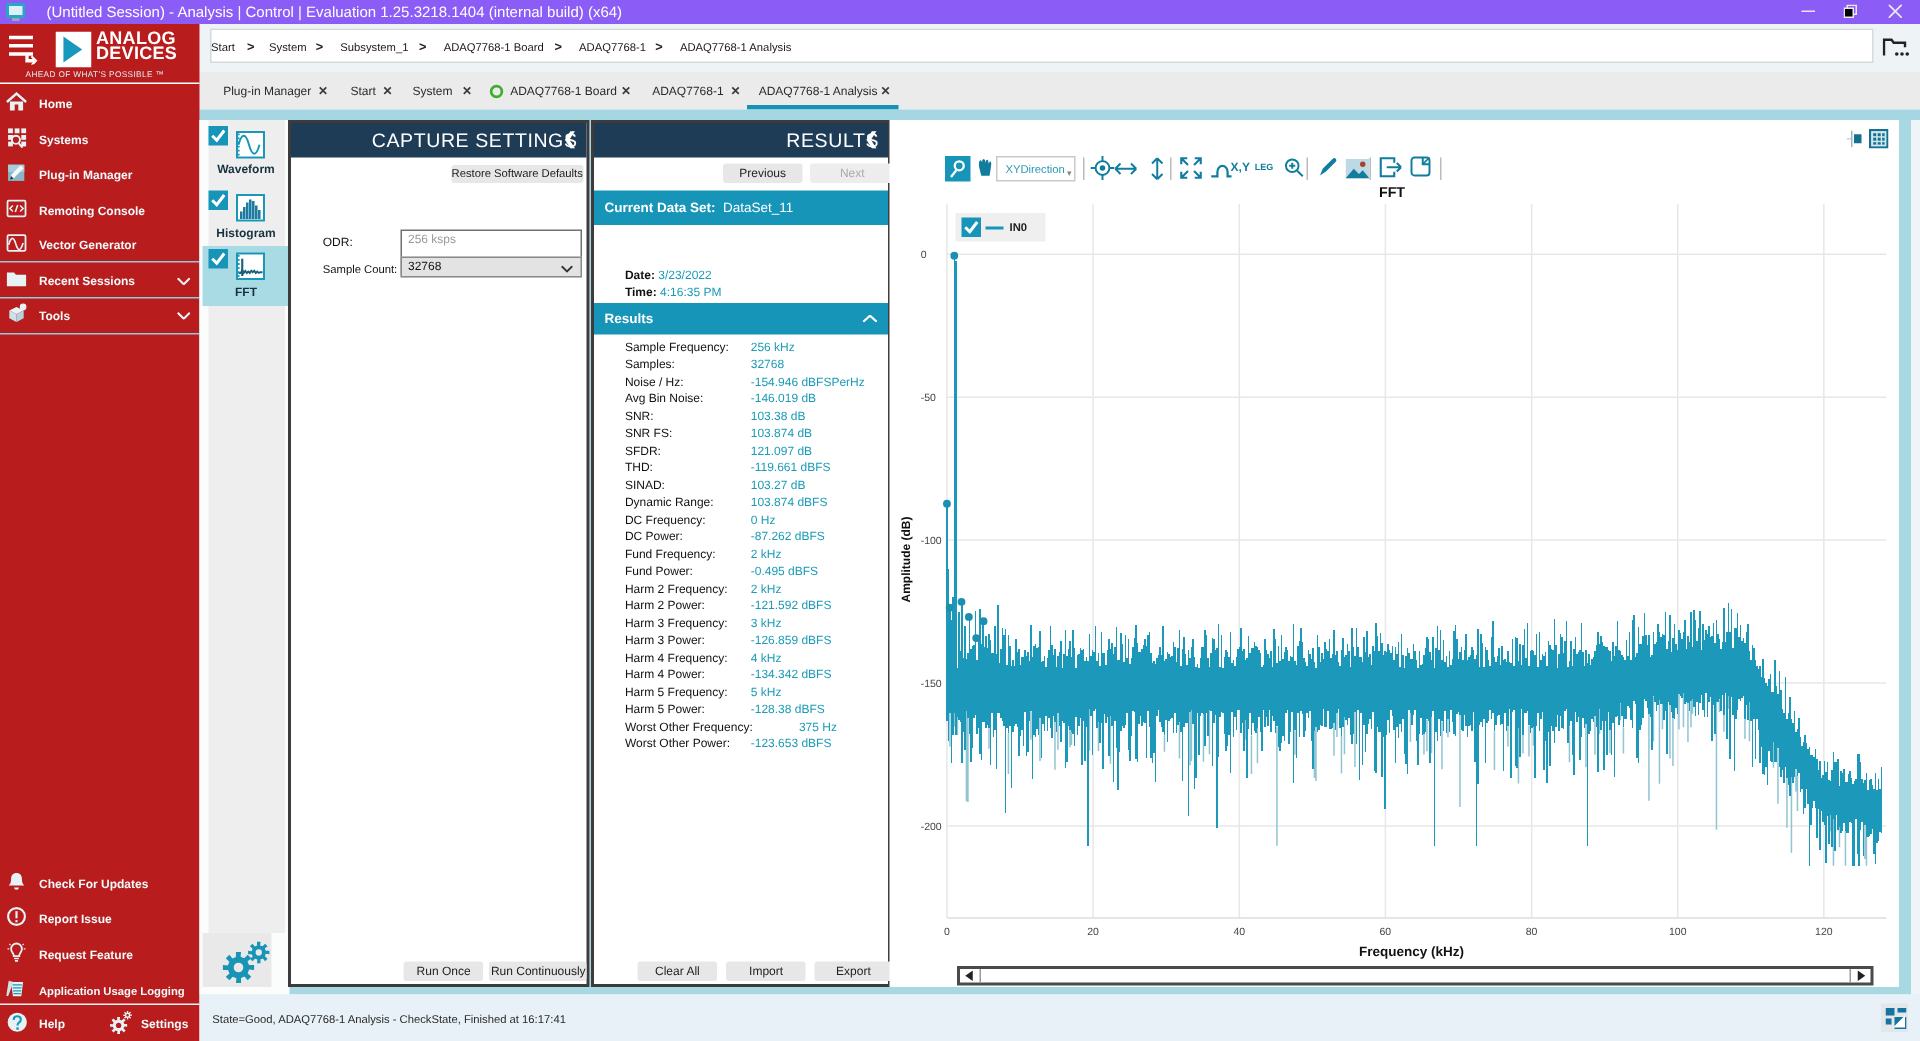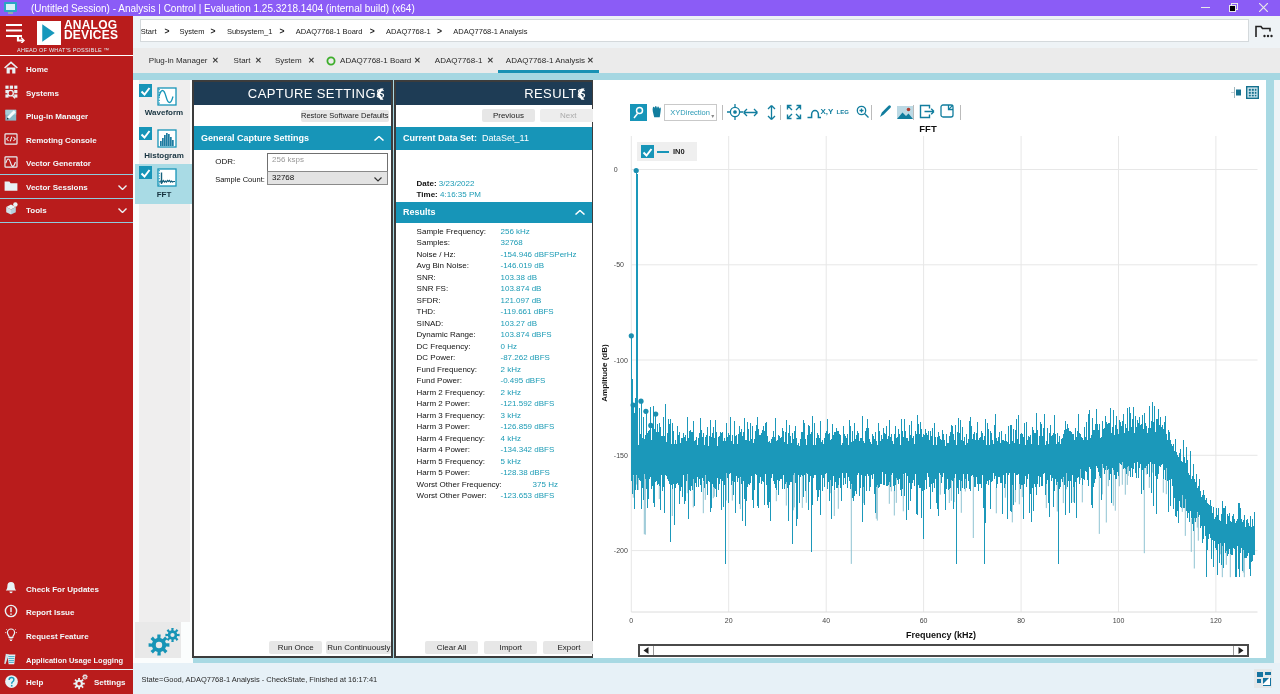--- a/index.html
+++ b/index.html
@@ -154,21 +154,21 @@
         <path d="M3.5 11.5c2-7 4-7 6-.5s4 5.5 6-1" stroke-width="1.4"></path>
       </svg>
       <span class="lb">Vector Generator</span>
     </div>
     <div class="sdiv" style="top:158px"></div>
     <div class="sdiv" style="top:182px"></div>
     <div class="mi" style="top:160.5px">
       <svg width="16" height="16" viewBox="0 0 20 20" fill="none" stroke="#e8f2f5" stroke-width="1.5">
         <path d="M2 16V4.5h6L9.5 6.5H18v9.5z" fill="#e8f2f5" stroke="none"></path>
       </svg>
-      <span class="lb">Vector Sessions</span>
+      <span class="lb">Recent Sessions</span>
       <svg class="chev" width="9" height="5" viewBox="0 0 9 5">
         <path d="M0.5 0.5L4.5 4.5 8.5 0.5" stroke="#eaf4f7" stroke-width="1.4" fill="none"></path>
       </svg>
     </div>
     <div class="mi" style="top:184px">
       <svg width="16" height="16" viewBox="0 0 20 20" fill="none" stroke="#e8f2f5" stroke-width="1.5">
         <path d="M4 7.5l6-3 6 3-6 3z" fill="#e8f2f5" stroke="none"></path>
         <path d="M4 7.5v6.5l6 3v-6.5z" fill="#cfe2e9" stroke="none"></path>
         <path d="M16 7.5v6.5l-6 3v-6.5z" fill="#b5d2dc" stroke="none"></path>
         <circle cx="15.5" cy="4.5" r="2.8" fill="#e8f2f5" stroke="none"></circle>
@@ -266,23 +266,20 @@
     </svg></div>
 <div class="ab slab" style="left:139px;top:189.8px;width:50px">FFT</div>
 <div class="ab" style="left:135px;top:622px;width:46px;height:36px;background:#e9e9e9"></div>
 <svg class="ab" style="left:146px;top:627px" width="36" height="30" viewBox="0 0 36 30">
     <path d="M23.4 16.3 L23.4 19.7 L20.1 19.4 L19.1 21.8 L21.5 24.1 L19.1 26.5 L17.0 24.0 L14.7 25.0 L14.7 28.4 L11.3 28.4 L11.6 25.1 L9.2 24.1 L6.9 26.5 L4.5 24.1 L7.0 22.0 L6.0 19.7 L2.6 19.7 L2.6 16.3 L5.9 16.6 L6.9 14.2 L4.5 11.9 L6.9 9.5 L9.0 12.0 L11.3 11.0 L11.3 7.6 L14.7 7.6 L14.4 10.9 L16.8 11.9 L19.1 9.5 L21.5 11.9 L19.0 14.0 L20.0 16.3Z M9.8 18.0 a3.2 3.2 0 1 0 6.4 0 a3.2 3.2 0 1 0 -6.4 0Z" fill="#1794b6" fill-rule="evenodd"></path>
     <path d="M33.6 6.8 L33.6 9.2 L31.2 8.9 L30.6 10.5 L32.4 12.2 L30.7 13.9 L29.2 12.0 L27.6 12.7 L27.7 15.1 L25.3 15.1 L25.6 12.7 L24.0 12.1 L22.3 13.9 L20.6 12.2 L22.5 10.7 L21.8 9.1 L19.4 9.2 L19.4 6.8 L21.8 7.1 L22.4 5.5 L20.6 3.8 L22.3 2.1 L23.8 4.0 L25.4 3.3 L25.3 0.9 L27.7 0.9 L27.4 3.3 L29.0 3.9 L30.7 2.1 L32.4 3.8 L30.5 5.3 L31.2 6.9Z M24.4 8.0 a2.1 2.1 0 1 0 4.2 0 a2.1 2.1 0 1 0 -4.2 0Z" fill="#1794b6" fill-rule="evenodd"></path>
   </svg>
 <div class="ab panel" id="cap">
     <div class="phead">CAPTURE SETTINGS<span class="lt">❮</span></div>
     <div class="btn" style="left:106.6px;top:27.5px;width:88.4px;height:12.5px;line-height:12.5px;font-size:7.5px">Restore Software Defaults</div>
-    <div class="secbar" style="top:43.8px;height:24.4px;line-height:24.4px"><span class="tt">General Capture Settings</span><svg width="10" height="5" viewBox="0 0 10 5" style="position:absolute;right:7px;top:10px">
-        <path d="M0.5 4.5L5 0.5 9.5 4.5" stroke="#fff" stroke-width="1.5" fill="none"></path>
-      </svg></div>
     <div class="lbl" style="left:21.2px;top:75px">ODR:</div>
     <div class="ab" style="left:73px;top:71.2px;width:121px;height:30px;border:1px solid #707070;font-size:8px;color:#999;line-height:12.5px"><span style="margin-left:4px">256 ksps</span></div>
     <div class="lbl" style="left:21.2px;top:92.5px;font-size:7.5px">Sample Count:</div>
     <div class="ab" style="left:73px;top:88.5px;width:121px;height:14.2px;border:1px solid #8a8a8a;background:#e3e3e3;font-size:8px;color:#111;line-height:12.5px"><span style="margin-left:4px">32768</span><svg width="8" height="5" viewBox="0 0 8 5" style="position:absolute;right:5px;top:5px">
         <path d="M0.5 0.5L4 4 7.5 0.5" stroke="#333" stroke-width="1.2" fill="none"></path>
       </svg></div>
     <div class="btn" style="left:75.1px;top:558.6px;width:53.3px;height:13.4px;line-height:13.4px">Run Once</div>
     <div class="btn" style="left:132.3px;top:558.6px;width:65.1px;height:13.4px;line-height:13.4px">Run Continuously</div>
   </div>
 <div class="ab panel" id="res">

